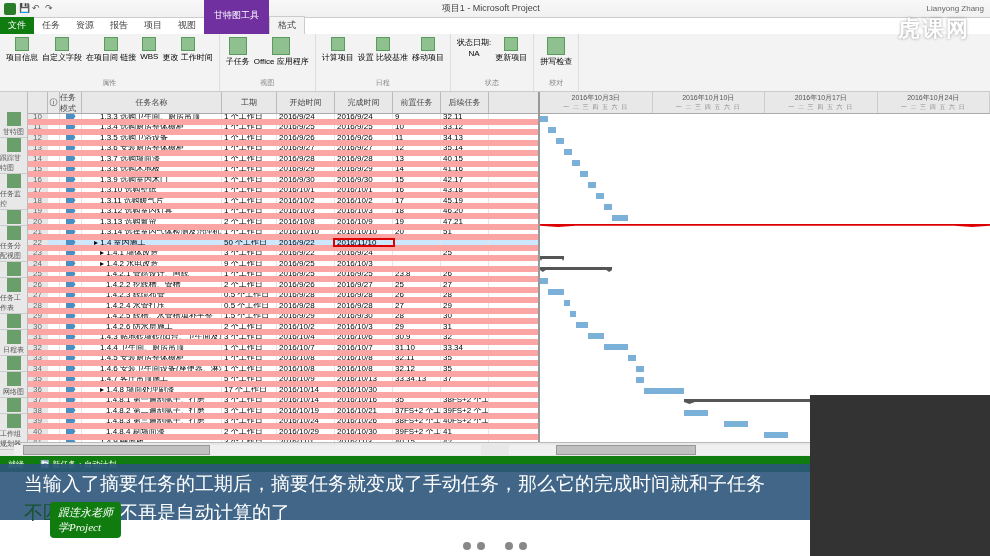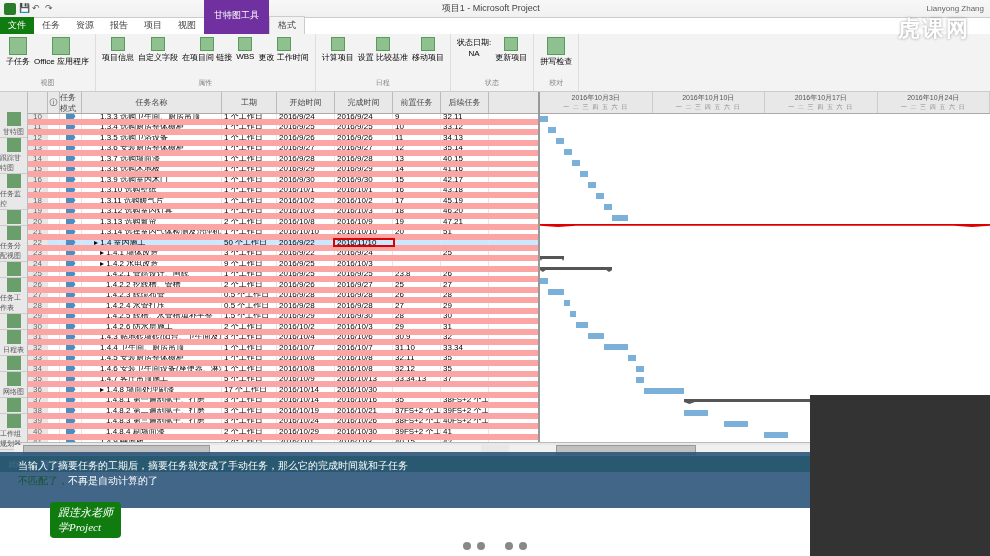--- a/index.html
+++ b/index.html
@@ -49,21 +49,21 @@
 .gc-succ{width:48px}
 .gantt{flex:1;position:relative;overflow:hidden;border-left:2px solid #999}
 .gantt-header{height:22px;background:#e8e8e8;font-size:7px;color:#555;border-bottom:1px solid #aaa;display:flex}
 .gweek{flex:1;border-right:1px solid #ccc;text-align:center;padding-top:1px}
 .gdays{font-size:6px;letter-spacing:1px;color:#888}
 .gantt-body{position:relative;height:100%}
 .gbar{position:absolute;height:6px;background:#7bb0d8}
 .gsum{position:absolute;height:5px;background:#555;clip-path:polygon(0 0,100% 0,100% 60%,96% 100%,92% 60%,8% 60%,4% 100%,0 60%)}
 .gsum.red{background:#d00;height:3px;top:110px;left:0;width:100%}
 .status-bar{height:16px;background:#107c10;color:#fff;font-size:8px;display:flex;align-items:center;padding:0 8px}
-.subtitle-overlay{position:absolute;top:452px;left:0;right:0;height:56px;background:rgba(44,85,123,0.9);color:#fff;font-size:10px;padding:6px 18px;line-height:1.5}
+.subtitle-overlay{position:absolute;top:464px;left:0;right:0;height:56px;background:rgba(44,85,123,0.9);color:#fff;font-size:19px;padding:6px 24px;line-height:1.5}
 .subtitle-overlay .t2{color:#14532d}
 .logo-badge{position:absolute;left:50px;top:502px;background:#107c10;color:#fff;font-size:11px;padding:3px 8px;border-radius:4px}
 .logo-badge span{font-style:italic;font-family:serif}
 .watermark{position:absolute;right:20px;top:14px;font-size:22px;color:#fff;font-weight:bold;text-shadow:0 0 3px rgba(0,0,0,.4);letter-spacing:2px}
 .presenter{position:absolute;right:0;bottom:0;width:180px;height:230px;background:linear-gradient(180deg,transparent 0,transparent 30%,#333 30%,#333 100%);clip-path:polygon(30% 0,70% 0,80% 20%,100% 30%,100% 100%,0 100%,0 30%,20% 20%)}
 .dots{position:absolute;bottom:6px;left:50%;transform:translateX(-50%);display:flex;gap:6px}
 .dot{width:8px;height:8px;border-radius:50%;background:#888}
 .dot.on{background:#fff;box-shadow:0 0 4px #fff}
 .hscroll{height:14px;background:#e8e8e8;border-top:1px solid #bbb;display:flex;align-items:center}
 .hscroll-track{flex:1;height:10px;background:#f0f0f0;margin:0 14px;position:relative}
@@ -91,54 +91,54 @@
   <div class="tab">项目</div>
   <div class="tab">视图</div>
   <div class="tool-tab">甘特图工具</div>
   <div class="tab active">格式</div>
 </div>
 
 <div class="ribbon">
   <div class="rgroup">
       <div class="rgroup-items">
     <div class="ritem">
+          <div class="ricon sm"></div>
+          <span>项目信息</span>
+        </div>
+    <div class="ritem">
+          <div class="ricon sm"></div>
+          <span>自定义字段</span>
+        </div>
+    <div class="ritem">
+          <div class="ricon sm"></div>
+          <span>在项目间 链接</span>
+        </div>
+    <div class="ritem">
+          <div class="ricon sm"></div>
+          <span>WBS</span>
+        </div>
+    <div class="ritem">
+          <div class="ricon sm"></div>
+          <span>更改 工作时间</span>
+        </div>
+  </div>
+      <div class="rgroup-label">属性</div>
+    </div>
+  <div class="rgroup">
+      <div class="rgroup-items">
+    <div class="ritem">
           <div class="ricon"></div>
           <span>子任务</span>
         </div>
     <div class="ritem">
           <div class="ricon"></div>
           <span>Office 应用程序</span>
         </div>
   </div>
       <div class="rgroup-label">视图</div>
-    </div>
-  <div class="rgroup">
-      <div class="rgroup-items">
-    <div class="ritem">
-          <div class="ricon sm"></div>
-          <span>项目信息</span>
-        </div>
-    <div class="ritem">
-          <div class="ricon sm"></div>
-          <span>自定义字段</span>
-        </div>
-    <div class="ritem">
-          <div class="ricon sm"></div>
-          <span>在项目间 链接</span>
-        </div>
-    <div class="ritem">
-          <div class="ricon sm"></div>
-          <span>WBS</span>
-        </div>
-    <div class="ritem">
-          <div class="ricon sm"></div>
-          <span>更改 工作时间</span>
-        </div>
-  </div>
-      <div class="rgroup-label">属性</div>
     </div>
   <div class="rgroup">
       <div class="rgroup-items">
     <div class="ritem">
           <div class="ricon sm"></div>
           <span>计算项目</span>
         </div>
     <div class="ritem">
           <div class="ricon sm"></div>
           <span>设置 比较基准</span>

